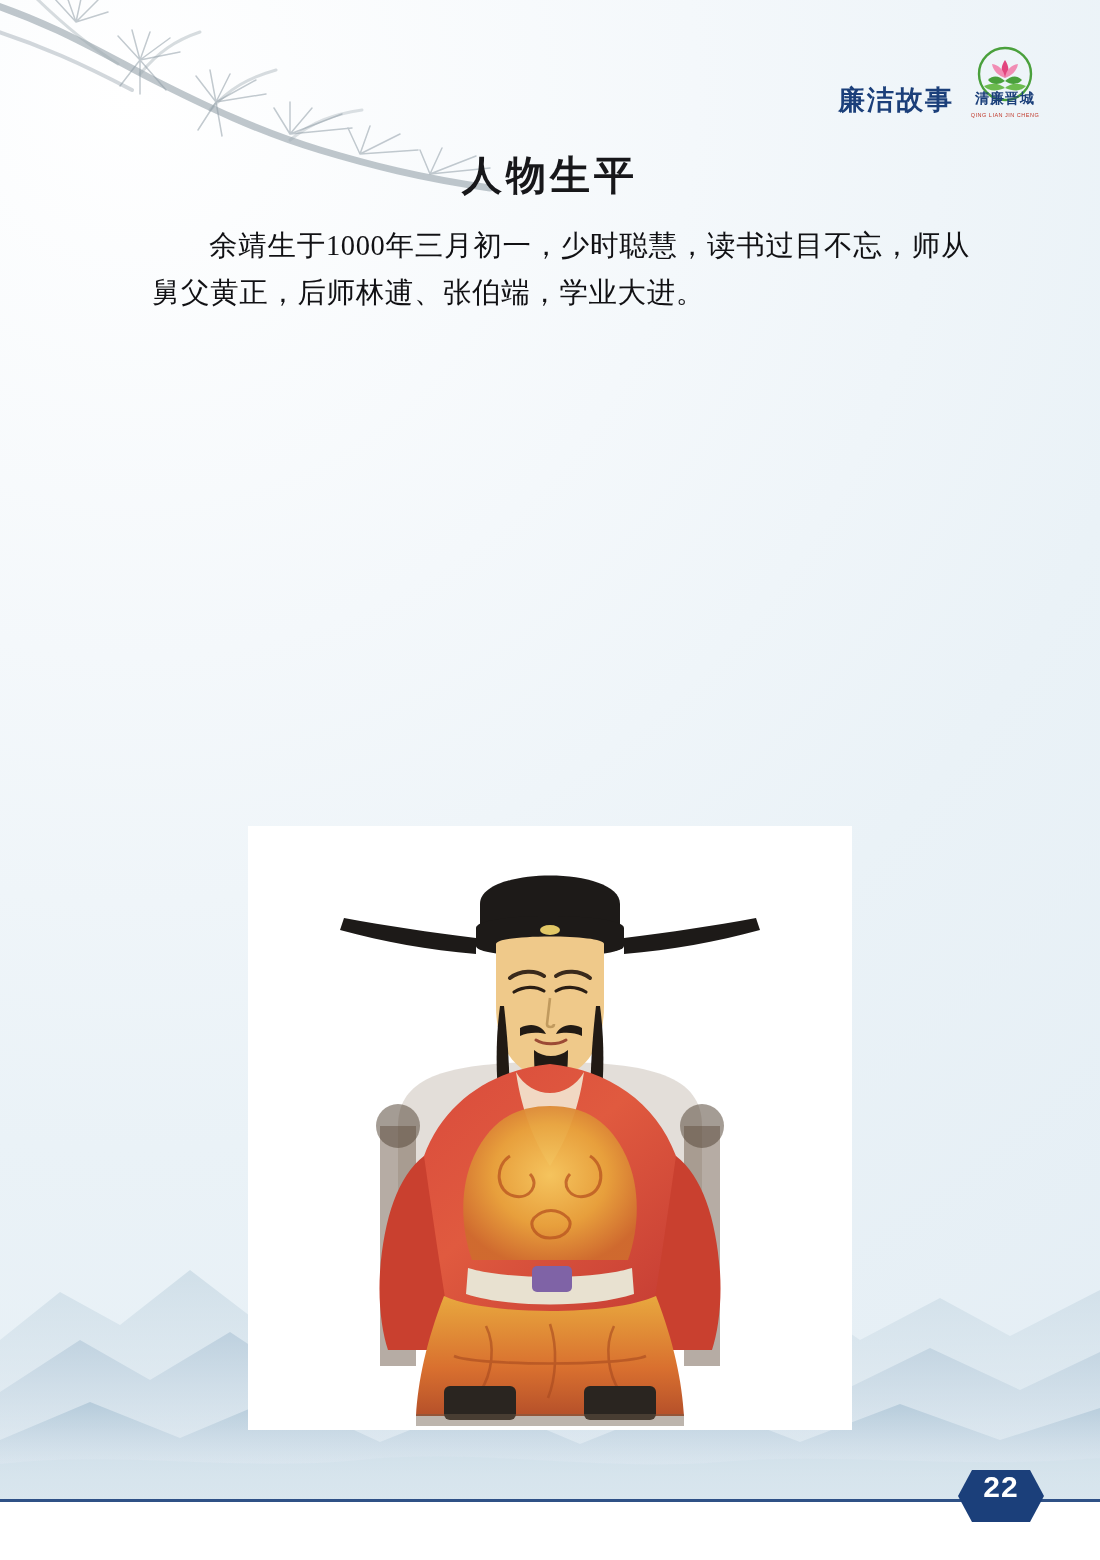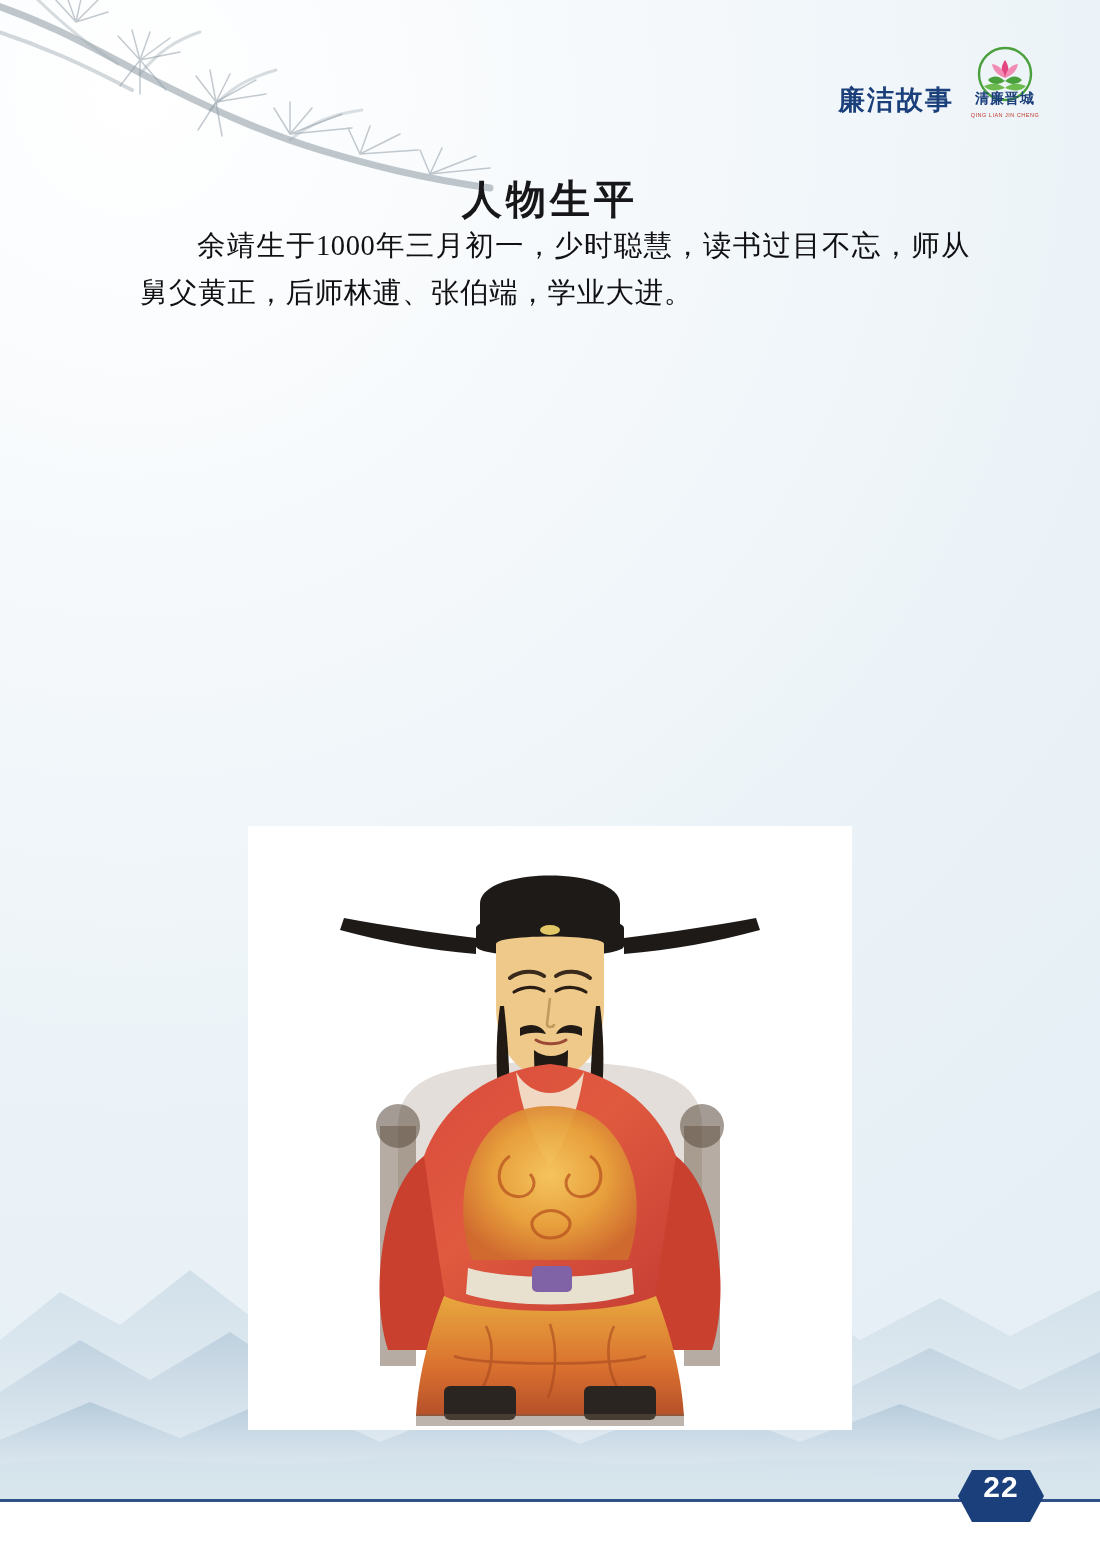--- a/index.html
+++ b/index.html
@@ -71,32 +71,31 @@
     position: absolute;
     top: 148px;
     left: 0;
     width: 1100px;
     text-align: center;
     font-family: "Liberation Sans", sans-serif;
     font-weight: bold;
     font-size: 40px;
     letter-spacing: 4px;
     color: #17171a;
-    margin-top: 24px;
   }
 
   
   .body-text {
     position: absolute;
     top: 222px;
     left: 140px;
     width: 830px;
   }
   .body-text p {
-    margin: 0 0 2px 0;
+    margin: 0 0 2px 12px;
     text-indent: 2em;
     font-size: 28.5px;
     line-height: 47px;
     color: #111114;
     text-align: justify;
     text-justify: inter-ideograph;
     letter-spacing: 0.6px;
     font-family: "Liberation Serif", "DejaVu Serif", serif;
   }
 

